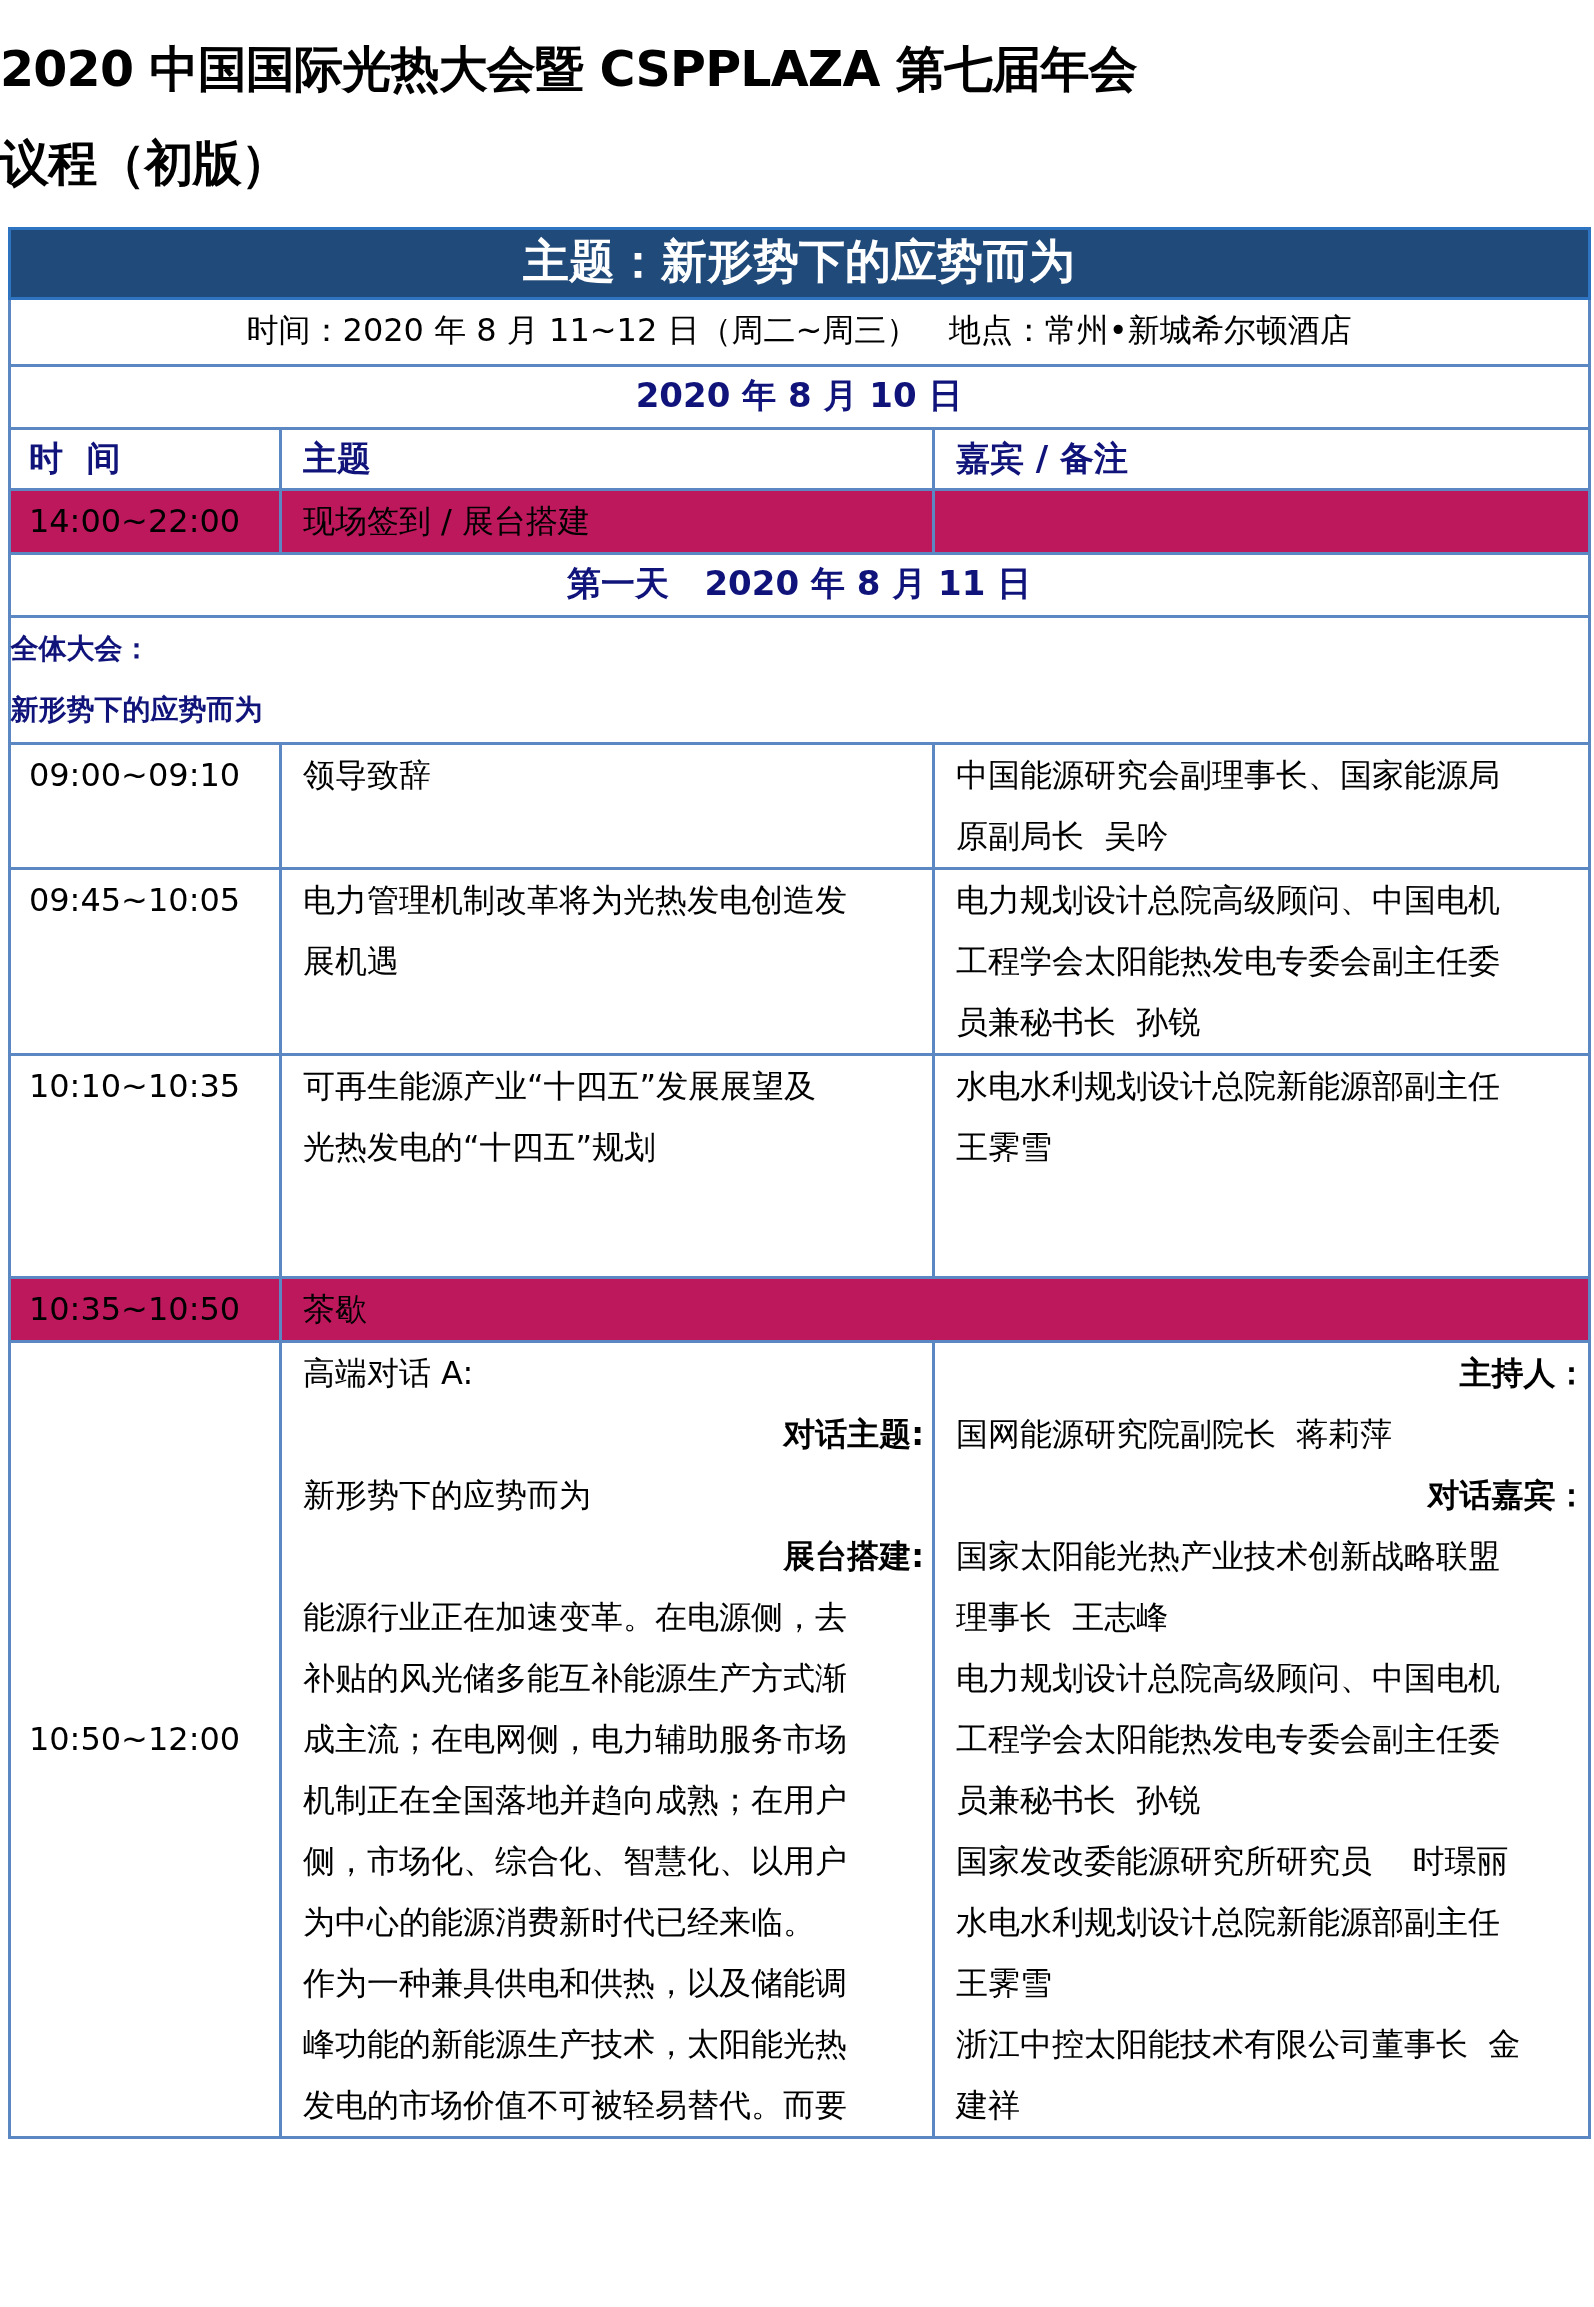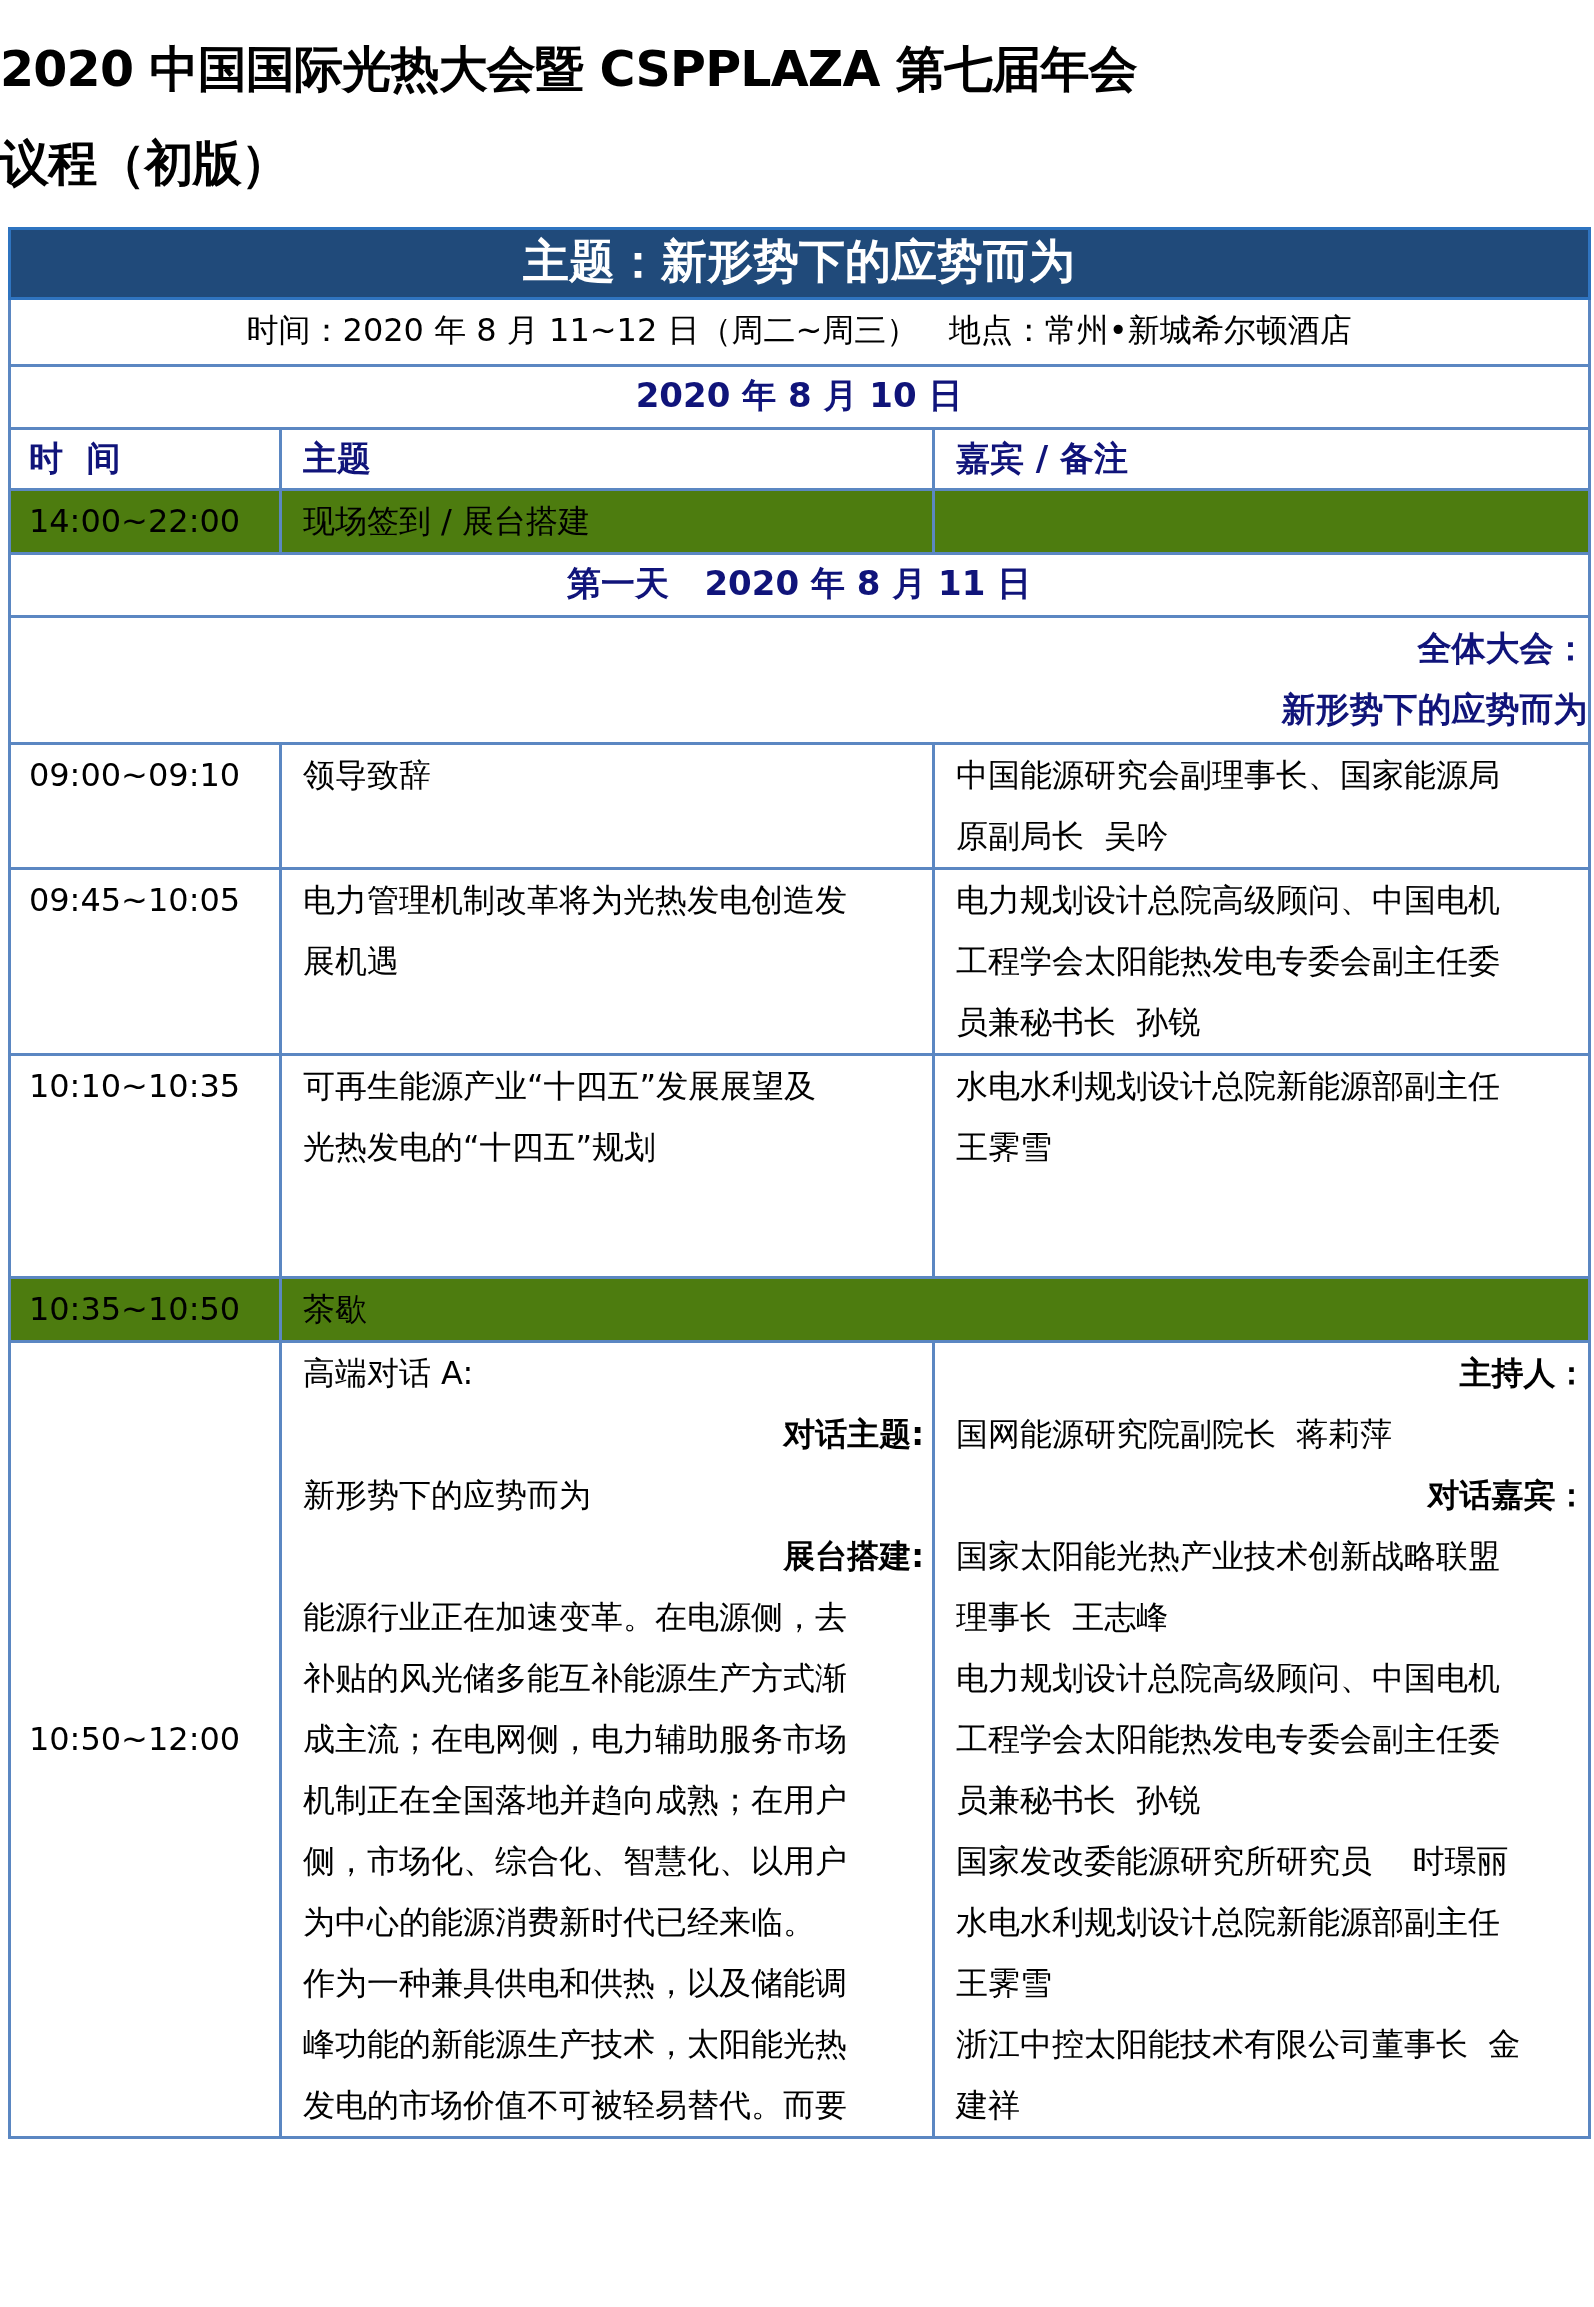--- a/index.html
+++ b/index.html
@@ -13,23 +13,23 @@
                  table-layout:fixed; }
   .agenda td { border:3.8px solid #5b87c2; vertical-align:top; padding:0 0 0 21.3px;
                font-size:32px; line-height:61px; box-sizing:border-box; }
   .agenda tr.banner td { background:#204a7a; color:#fff; font-weight:bold; text-align:center;
                          font-size:46px; height:70px; line-height:63px; padding:0;
                          border-color:#2f74c0; }
   .agenda tr.info td { text-align:center; padding:0; height:67px; line-height:61px; font-size:32px; }
   .agenda tr.dateline td { text-align:center; padding:0; color:#10147a; font-weight:bold; height:63px;
                            line-height:56px; font-size:34px; }
   .agenda tr.colhead td { color:#10147a; font-weight:bold; font-size:34px; height:61px; line-height:56px; }
-  .agenda tr.shade td { background:#4d7c0f; }
-  .agenda tr.plenary td { text-align:right; padding:0; color:#10147a; font-weight:bold; height:127px;
-                          font-size:34px; line-height:61px; }
+  .agenda tr.shade td { background:#be185d; }
+  .agenda tr.plenary td { text-align:left; padding:0; color:#10147a; font-weight:bold; height:127px;
+                          font-size:28px; line-height:61px; }
   .agenda td.time { padding-left:18.3px; }
   .agenda td.mid-v { vertical-align:middle; }
   .bold { font-weight:bold;text-align:right; }
   .blk { display:block; }
 </style>
 </head>
 <body>
 
 <div class="title t1">2020 中国国际光热大会暨 CSPPLAZA 第七届年会</div>
 <div class="title t2">议程（初版）</div>

